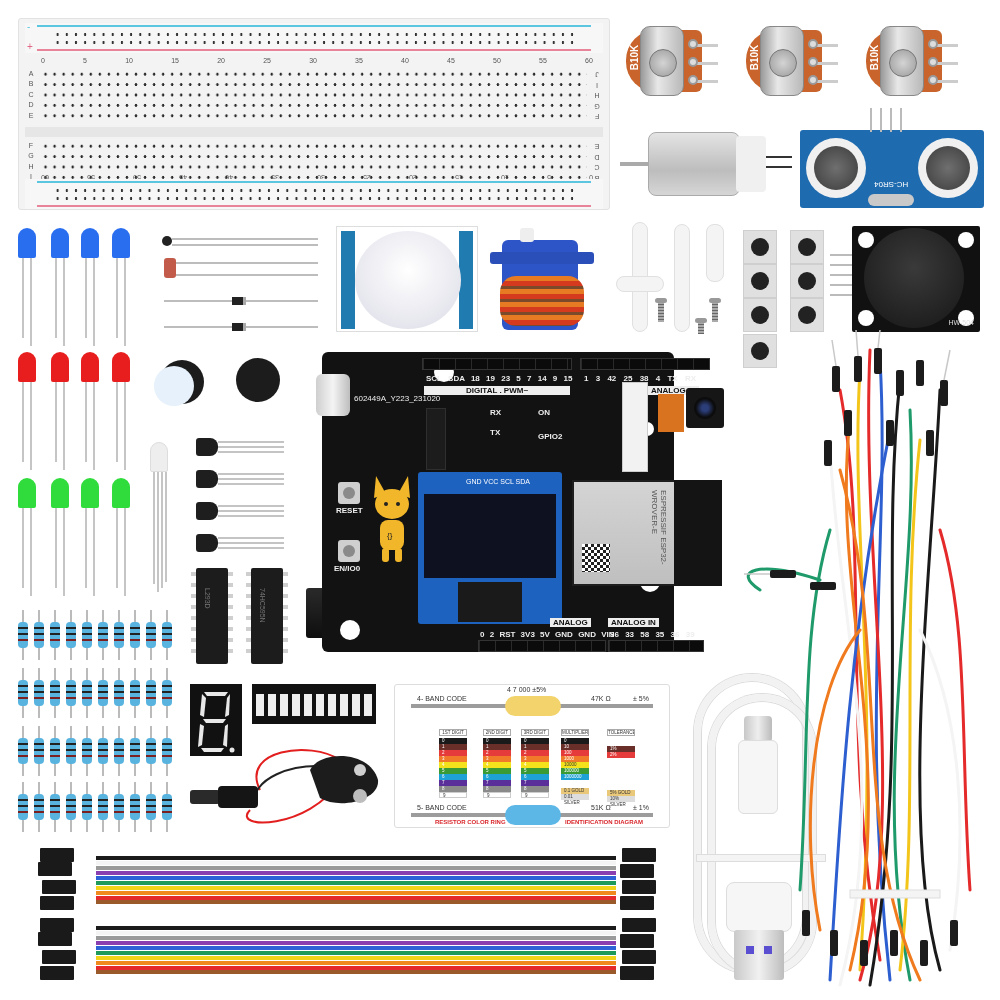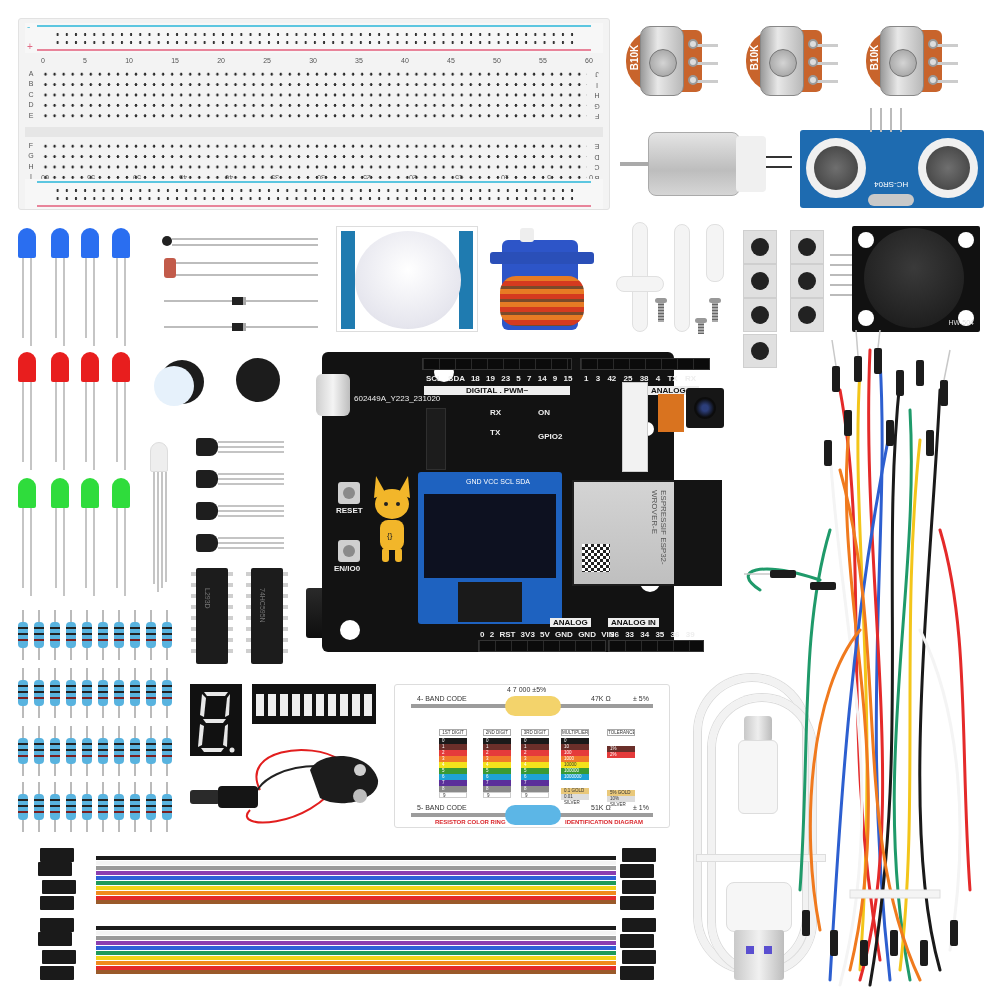--- a/index.html
+++ b/index.html
@@ -690,21 +690,21 @@
     <span class="lbl"><span>ESPRESSIF</span> <span>ESP32-WROVER-E</span></span>
   </div>
   <div class="antenna"></div>
 
   <div class="silk-bar" style="left:228px;top:266px;">ANALOG</div>
   <div class="silk-bar" style="left:286px;top:266px;">ANALOG IN</div>
   <div class="silk" style="left:158px;top:278px;word-spacing:3px;">
     <span>0</span> <span>2</span> <span>RST</span> <span>3V3</span> <span>5V</span> <span>GND</span> <span>GND</span> <span>VIN</span>
   </div>
   <div class="silk" style="left:288px;top:278px;word-spacing:4px;">
-    <span>36</span> <span>33</span> <span>34</span> <span>35</span> <span>36</span> <span>39</span>
+    <span>36</span> <span>33</span> <span>58</span> <span>35</span> <span>36</span> <span>39</span>
   </div>
   <div class="hdr pins" style="left:156px;top:288px;width:128px;height:12px;"></div>
   <div class="hdr pins" style="left:286px;top:288px;width:96px;height:12px;"></div>
 </div>
 
 <svg class="abs seg7" viewBox="0 0 52 72">
   <rect width="52" height="72" fill="#111"></rect>
   <g fill="#e8e8e8">
     <polygon points="14,8 38,8 35,12 17,12"></polygon>
     <polygon points="12,10 16,14 14,33 10,31"></polygon>

